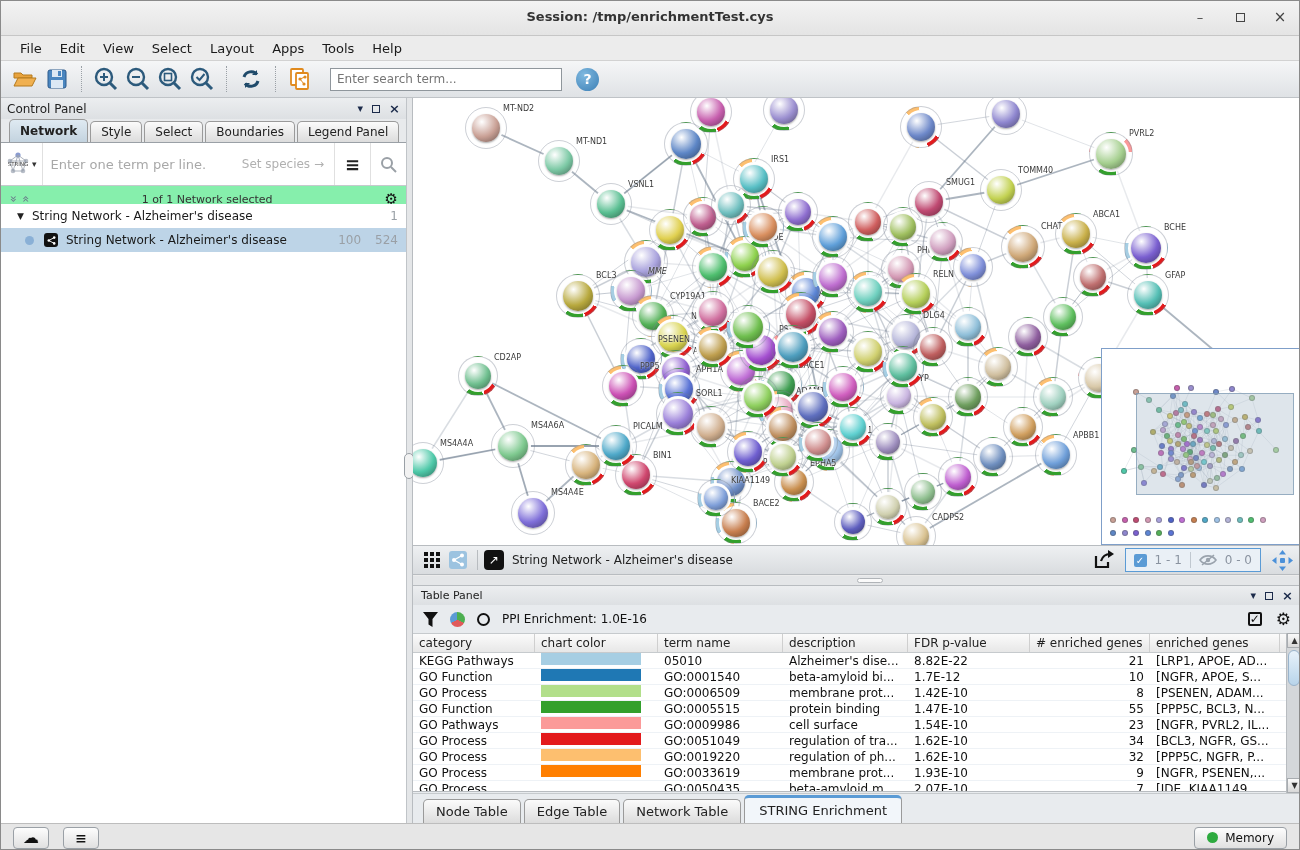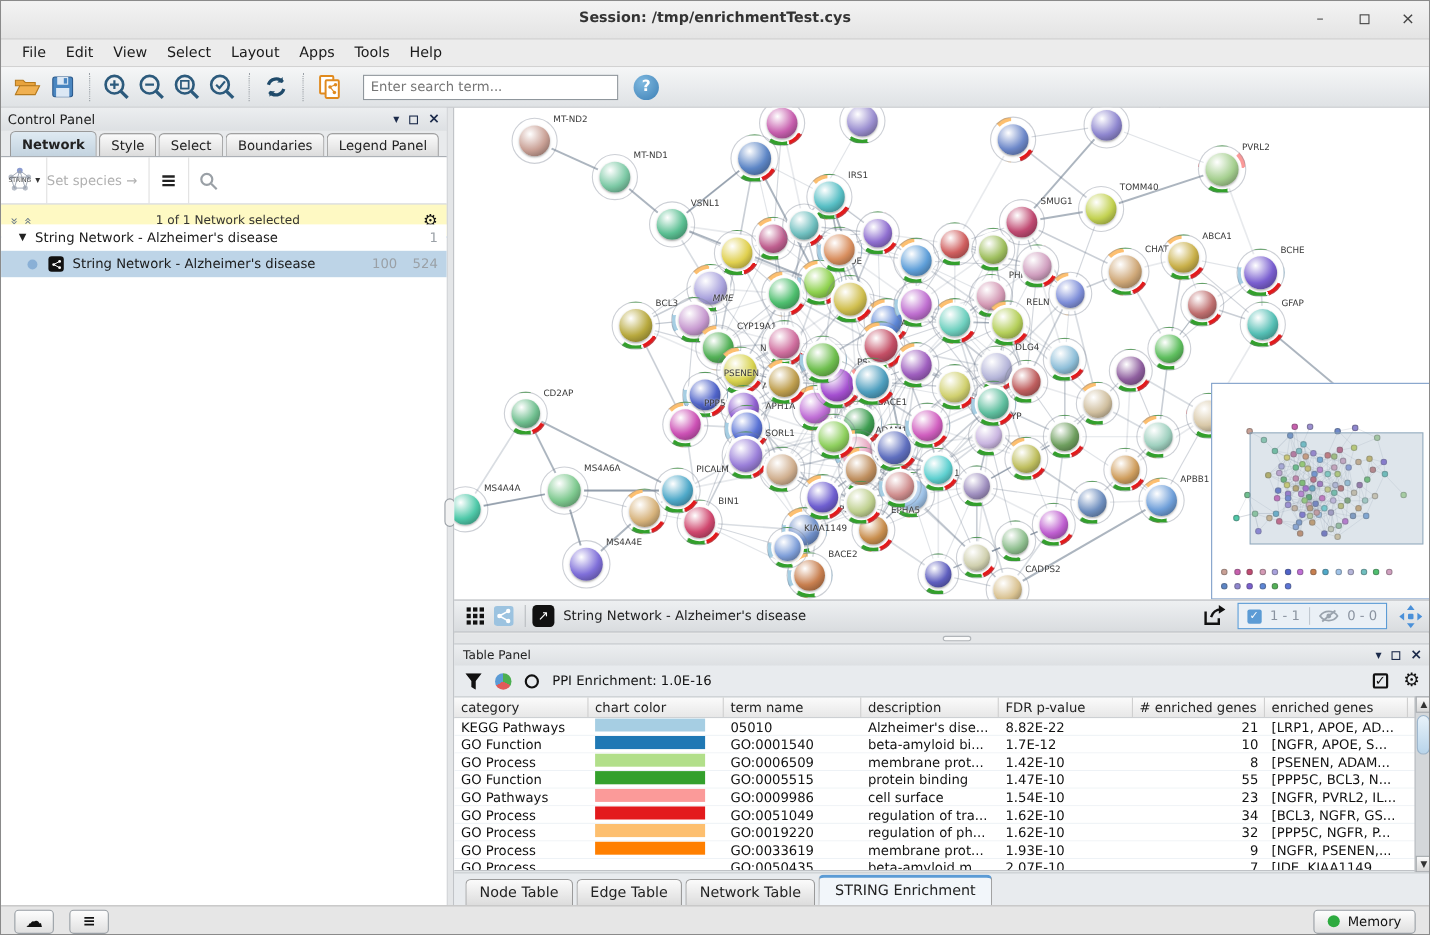--- a/index.html
+++ b/index.html
@@ -38,21 +38,21 @@
   .hdr-close{font-weight:bold;font-size:13px;color:#1b2a4a;}
   .cp-tabs{position:absolute;left:0;top:21px;width:100%;height:24px;display:flex;align-items:flex-end;padding-left:8px;gap:2px;border-bottom:1px solid #9aa0a6;background:#e8eaec;}
   .cp-tab{font-size:12px;color:#222;padding:3px 10px;border:1px solid #9a9a9a;border-bottom:none;border-radius:5px 5px 0 0;background:linear-gradient(#fbfbfb,#dcdcdc);}
   .cp-tab.active{background:linear-gradient(#dfeaf2,#c3d3df);font-weight:bold;padding:4px 10px;}
   .string-row{position:absolute;left:0;top:45px;width:100%;height:43px;background:#fff;border-bottom:1px solid #c6cacd;display:flex;align-items:center;}
   .string-logo{display:flex;align-items:center;gap:2px;padding:0 5px;border-right:1px solid #e0e0e0;height:100%;}
   .string-input{flex:1;height:100%;border:none;outline:none;font-size:13px;color:#333;padding:0 8px;}
   .string-input::placeholder{color:#a8a8a8;}
   .species-hint{font-size:12px;color:#b0b0b0;margin-right:10px;white-space:nowrap;}
   .sq-btn{width:36px;height:100%;border-left:1px solid #e0e0e0;display:flex;align-items:center;justify-content:center;font-size:18px;color:#222;}
-  .sel-row{position:absolute;left:0;top:88px;width:100%;height:30px;background:#fef9c3;border-bottom:1px solid #3b82f6;display:flex;align-items:center;padding:0 8px;font-size:11px;color:#333;}
+  .sel-row{position:absolute;left:0;top:88px;width:100%;height:30px;background:#86efac;border-bottom:4px solid #3b82f6;display:flex;align-items:center;padding:0 8px;font-size:11px;color:#333;}
   .chev{display:inline-block;font-size:12px;color:#6a7a8a;line-height:1;}
   .sel-text{flex:1;text-align:center;}
   .tree{position:absolute;left:0;top:106px;width:100%;height:619px;background:#fff;}
   .tree-row{height:24px;display:flex;align-items:center;font-size:12px;color:#1a1a1a;padding:0 8px;}
   .tree-row.selected{background:#bdd4e7;}
   .tree-caret{font-size:9px;color:#222;margin:0 8px 0 8px;}
   .tree-count{margin-left:auto;color:#9aa0a6;}
   .tree-dot{width:9px;height:9px;border-radius:50%;background:#8ab0d6;margin-right:10px;}
   .share-badge{width:14px;height:14px;border-radius:3px;background:#111;display:flex;align-items:center;justify-content:center;margin-right:8px;}
   .tree-nums{margin-left:auto;color:#9aa0a6;display:flex;gap:14px;}
@@ -232,20 +232,21 @@
             <circle cx="12" cy="4" r="2.6" fill="#8a9bd0"></circle>
               <circle cx="4" cy="10" r="2.3" fill="#b8bec8"></circle>
               <circle cx="20" cy="10" r="2.3" fill="#b8bec8"></circle>
               <circle cx="7" cy="20" r="2.3" fill="#b8bec8"></circle>
               <circle cx="17" cy="20" r="2.3" fill="#b8bec8"></circle>
             <path d="M12 4 L4 10 L7 20 L17 20 L20 10 Z M4 10 L20 10 M7 20 L12 4 L17 20" fill="none" stroke="#9aa2ae" stroke-width="0.8"></path>
             <text x="12" y="14.5" text-anchor="middle" font-size="5.5" fill="#444">STRING</text>
           </svg>
           <span style="font-size:9px;color:#333;">▾</span>
         </span>
+        <input class="string-input" placeholder="Enter one term per line." style="">
         <span class="species-hint">Set species →</span>
         <span class="sq-btn">
             <span style="font-weight:bold;">≡</span>
           </span>
         <span class="sq-btn">
           <svg width="17" height="17" viewBox="0 0 17 17">
               <circle cx="7" cy="7" r="5" fill="none" stroke="#9aa0a6" stroke-width="2"></circle>
               <line x1="11" y1="11" x2="16" y2="16" stroke="#9aa0a6" stroke-width="2"></line>
             </svg>
         </span>

